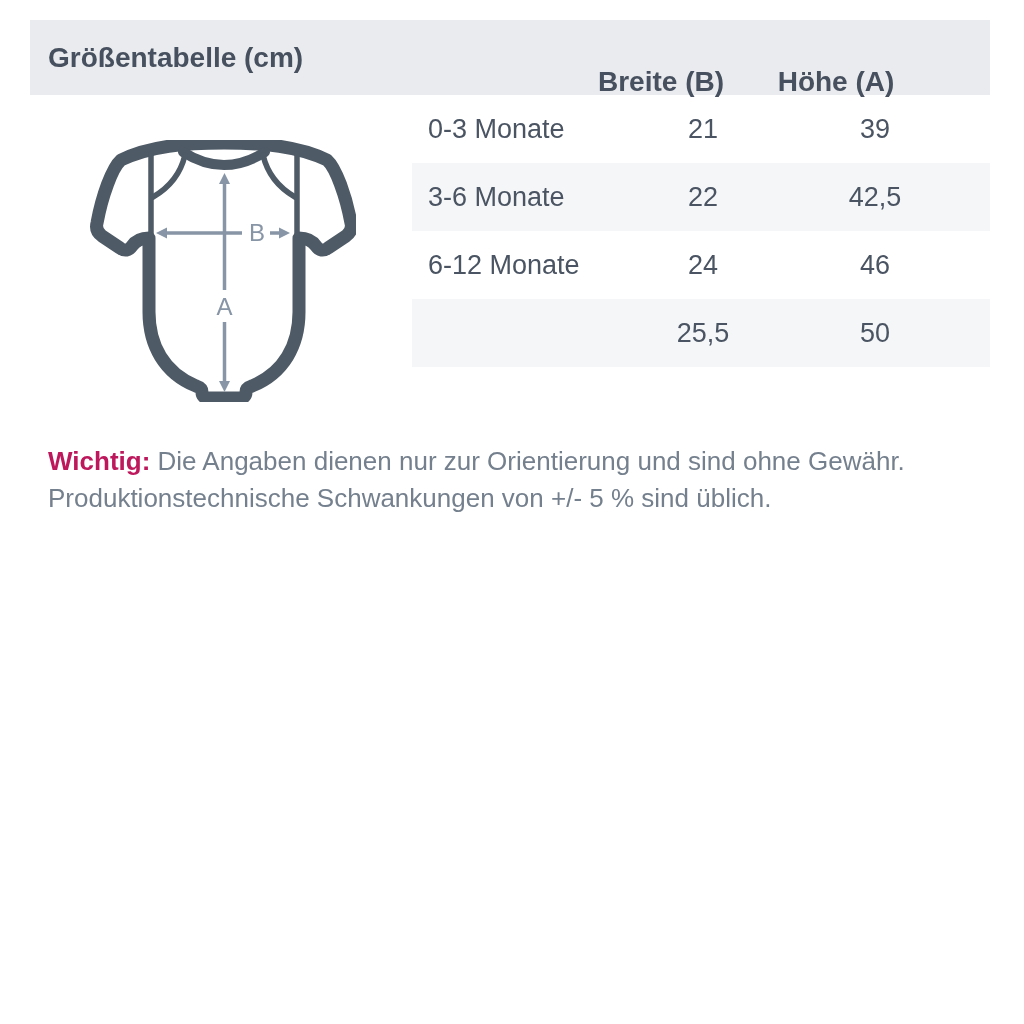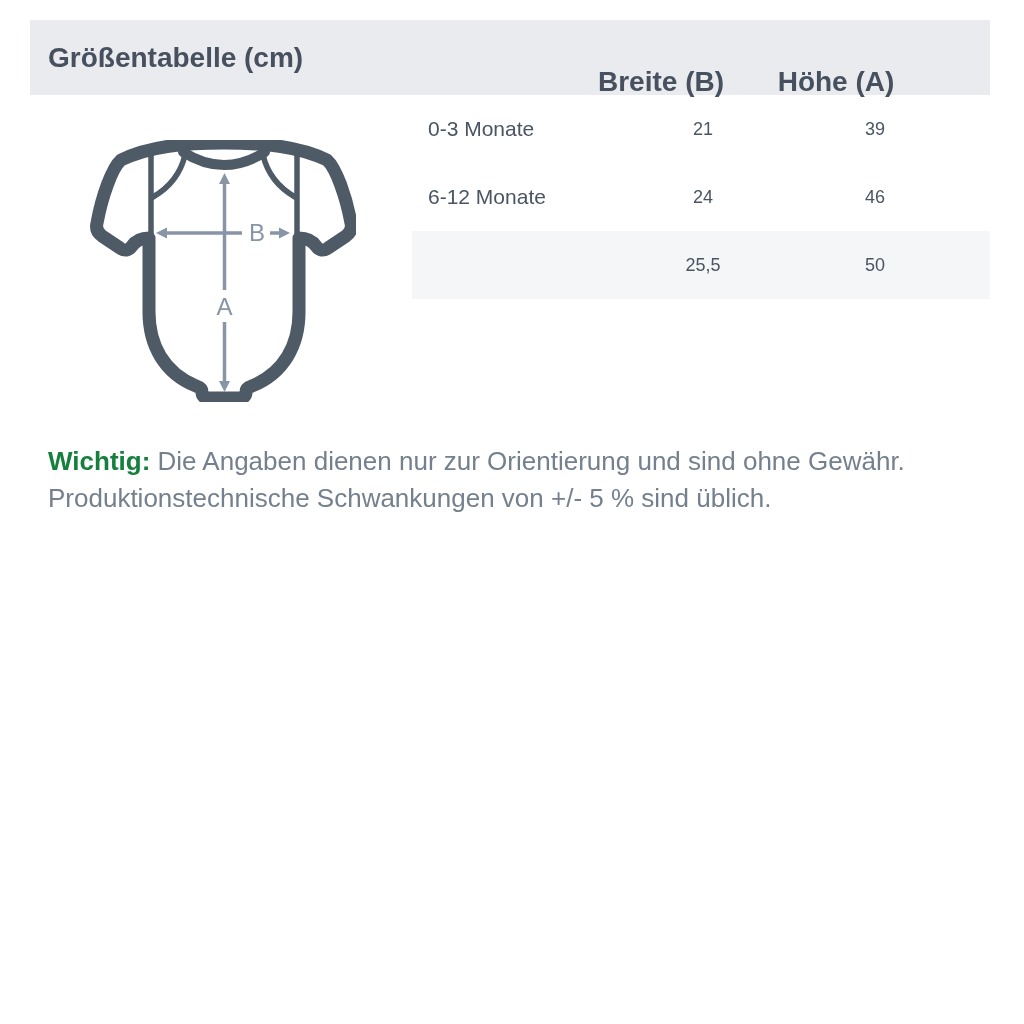--- a/index.html
+++ b/index.html
@@ -21,57 +21,62 @@
     font-size:28px;font-weight:bold;color:#47505e;white-space:nowrap;margin-top:24px;
   }
   .col-head.breite{left:631px;}
   .col-head.hoehe{left:806px;}
   
   .rows{position:absolute;left:412px;top:95px;width:578px;}
   .row{position:relative;height:68px;}
   .row.striped{background:#f5f6f8;}
   .row-label{
     position:absolute;left:16px;top:50%;transform:translateY(-50%);
-    font-size:21px;color:#4a5462;white-space:nowrap;
+    font-size:27px;color:#4a5462;white-space:nowrap;
   }
   .cell{
     position:absolute;top:50%;transform:translate(-50%,-50%);
-    font-size:18px;color:#4a5462;white-space:nowrap;
+    font-size:27px;color:#4a5462;white-space:nowrap;
   }
   .cell.breite{left:291px;}
   .cell.hoehe{left:463px;}
   
   .diagram{position:absolute;left:90px;top:140px;width:266px;height:262px;}
   .diagram svg{display:block;width:100%;height:100%;}
   .diagram text{
     font-family:"Liberation Sans",sans-serif;font-size:24px;fill:#8795a6;
   }
   
   .note{
     position:absolute;left:48px;top:443px;width:920px;
     font-size:26px;line-height:37px;color:#75808e;
   }
-  .note b{font-weight:bold;color:#15803d;}
+  .note b{font-weight:bold;color:#be185d;}
 </style>
 </head>
 <body>
 
 <div id="canvas">
 
   <div class="header">
     <span class="header-title">Größentabelle (cm)</span>
     <span class="col-head breite">Breite (B)</span>
     <span class="col-head hoehe">Höhe (A)</span>
   </div>
 
   <div class="rows">
     <div class="row">
       <span class="row-label">0-3 Monate</span>
       <span class="cell breite">21</span>
       <span class="cell hoehe">39</span>
+    </div>
+    <div class="row striped">
+      <span class="row-label">3-6 Monate</span>
+      <span class="cell breite">22</span>
+      <span class="cell hoehe">42,5</span>
     </div>
     <div class="row">
       <span class="row-label">6-12 Monate</span>
       <span class="cell breite">24</span>
       <span class="cell hoehe">46</span>
     </div>
     <div class="row striped">
       <span class="cell breite">25,5</span>
       <span class="cell hoehe">50</span>
     </div>

